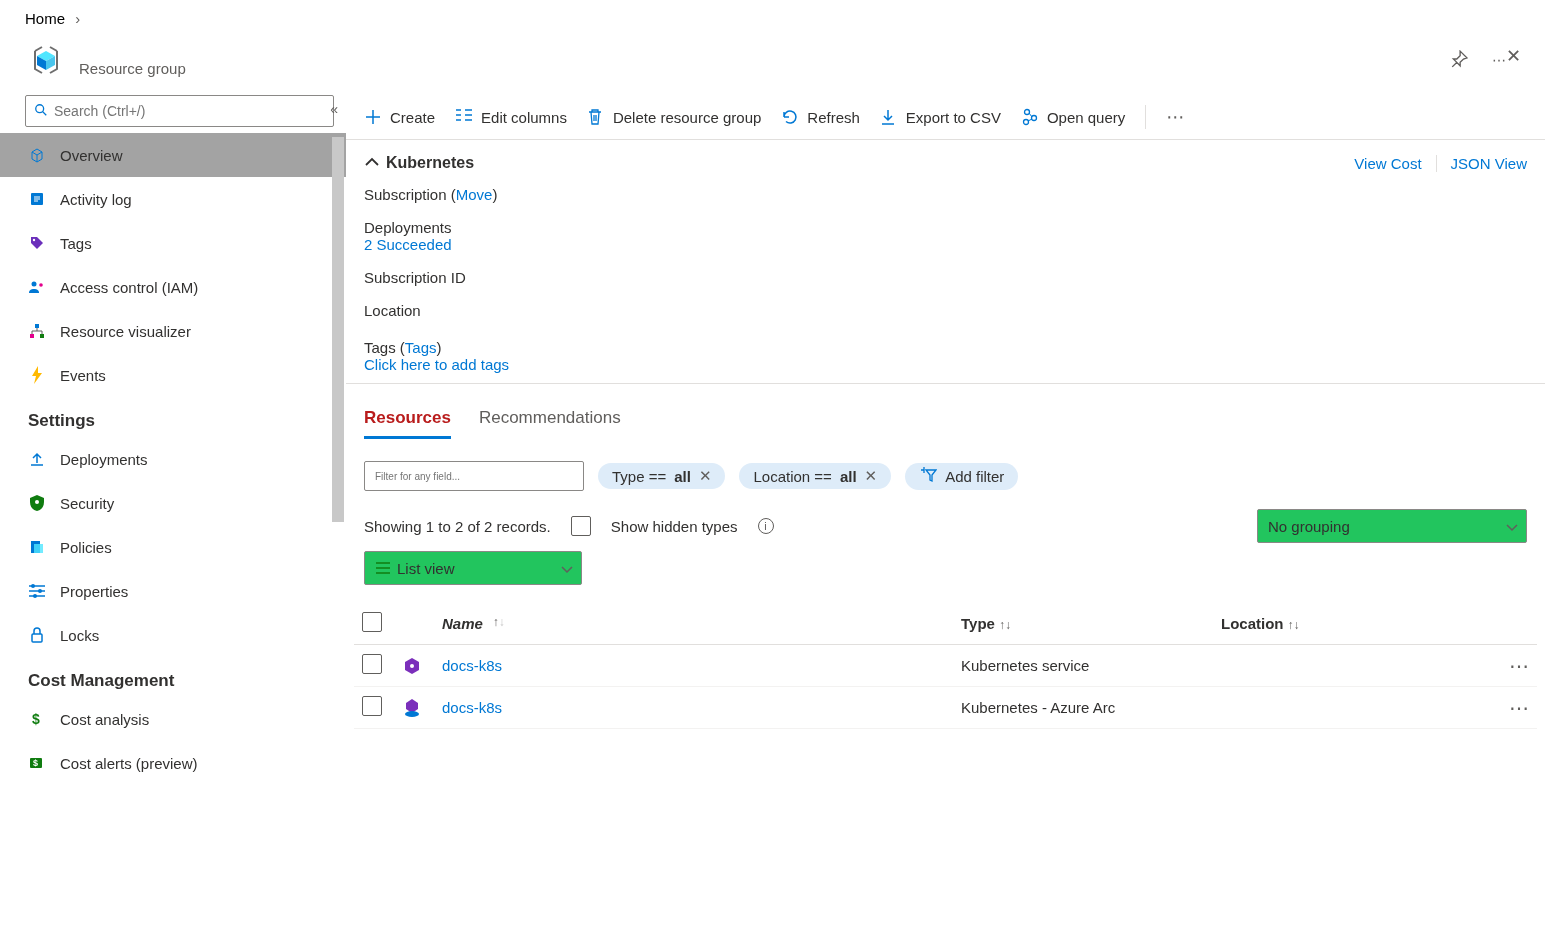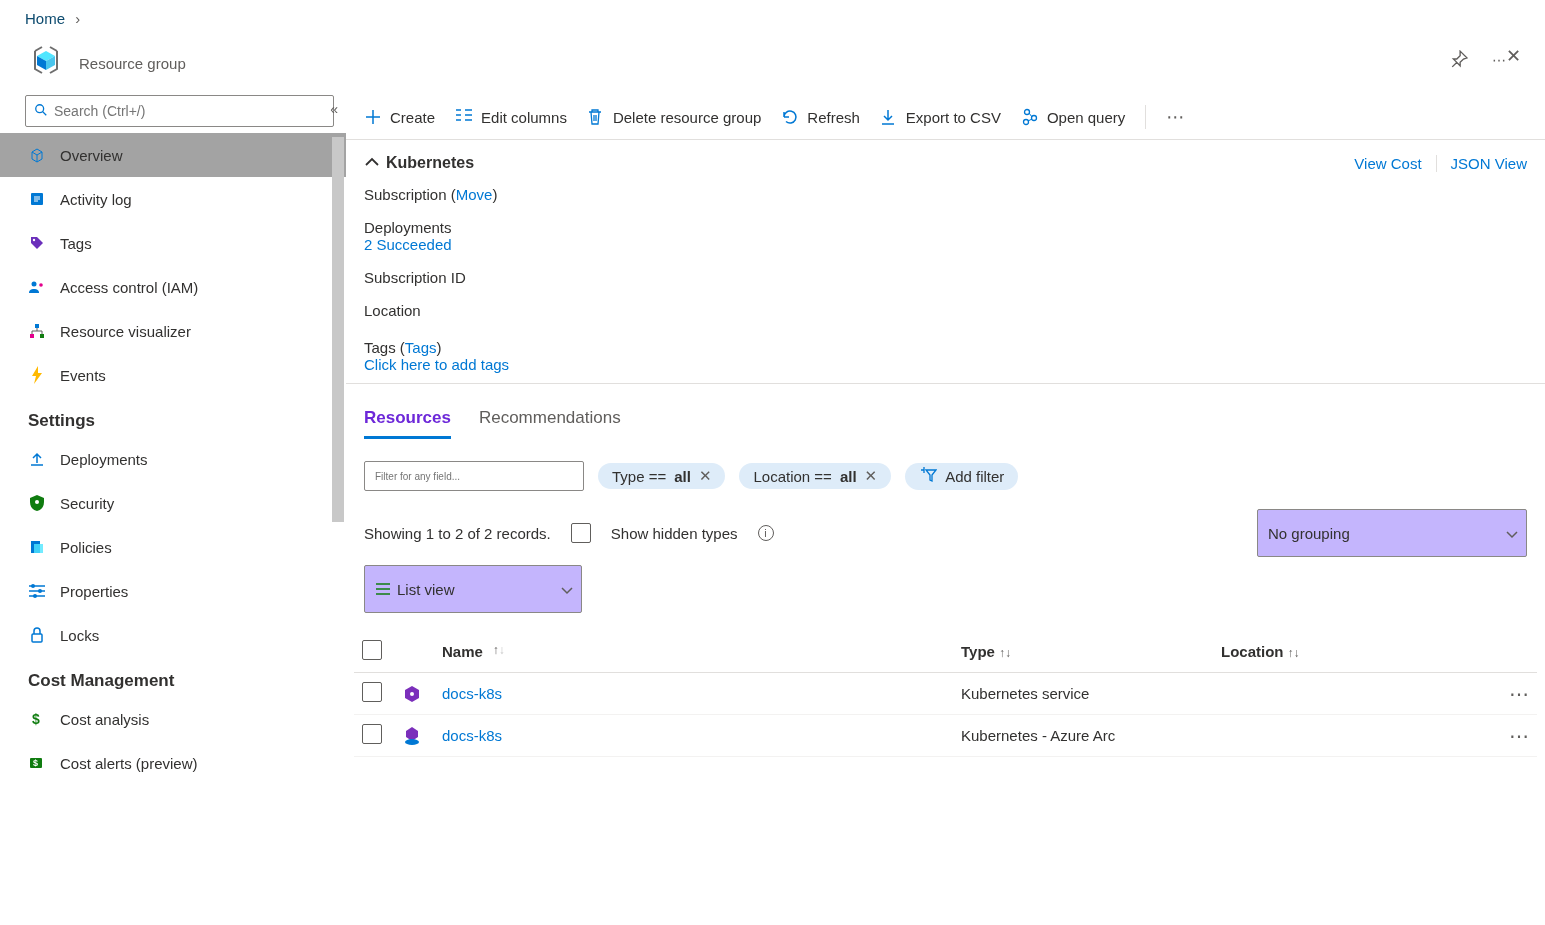--- a/index.html
+++ b/index.html
@@ -9,24 +9,25 @@
   color: #323130;
   background: #fff;
   width: 1545px;
   height: 925px;
   overflow: hidden;
 }
 .breadcrumb {
   padding: 10px 25px 6px;
   font-size: 15px;
 }
-.breadcrumb a { color: #0c4a6e; text-decoration: none; margin-top: 12px; }
+.breadcrumb a { color: #000000; text-decoration: none; margin-top: 12px; }
 .breadcrumb .chev { color: #605e5c; margin-left: 6px; }
 .header-row {
   display: flex;
+  align-items: center;
   padding: 6px 25px 14px;
 }
 .rg-icon {
   width: 42px; height: 42px;
   display: flex; align-items: center; justify-content: center;
 }
 .rg-icon svg { width: 36px; height: 36px; }
 .rg-subtitle {
   font-size: 15px; color: #605e5c; margin-left: 12px; margin-top: 16px;
 }
@@ -137,21 +138,21 @@
 .ess-label { color: #323130; }
 .ess-link { color: #0078d4; cursor: pointer; }
 .ess-tags { margin-top: 20px; font-size: 15px; }
 
 .tabs {
   display: flex; gap: 28px;
   margin: 24px 18px 0;
   font-size: 17px;
 }
 .tab { padding-bottom: 8px; cursor: pointer; color: #605e5c; }
-.tab.active { color: #6d28d9; font-weight: 600; border-bottom: 3px solid #0078d4; }
+.tab.active { color: #b91c1c; font-weight: 600; border-bottom: 3px solid #0078d4; }
 
 .filter-row {
   display: flex; align-items: center; gap: 14px;
   margin: 22px 18px 0;
 }
 .filter-input {
   height: 30px; width: 220px;
   border: 1px solid #8a8886; border-radius: 2px;
   padding: 0 10px; font-size: 10px;
 }
@@ -173,28 +174,28 @@
   font-size: 15px;
 }
 .checkbox {
   width: 20px; height: 20px;
   border: 1px solid #605e5c;
   border-radius: 2px;
   display: inline-block;
   cursor: pointer;
 }
 .select {
-  height: 48px;
+  height: 34px;
   border: 1px solid #8a8886;
   border-radius: 2px;
   padding: 0 30px 0 10px;
   font-size: 15px;
   display: inline-flex; align-items: center;
   position: relative; gap: 6px;
-  cursor: pointer; background: #c4b5fd;
+  cursor: pointer; background: #22c55e;
 }
 .select .down { position: absolute; right: 8px; }
 .select.grouping { width: 270px; margin-left: auto; }
 .records-row-2 { margin: 8px 18px 0; }
 
 .table {
   margin: 18px 8px 0 8px;
 }
 .thead, .trow {
   display: grid;
@@ -207,21 +208,21 @@
 .trow { border-bottom: 1px solid #f3f2f1; font-size: 15px; }
 .thead .sort { color: #605e5c; font-size: 12px; margin-left: 4px; }
 .cell-name { color: #0078d4; cursor: pointer; display: flex; align-items: center; gap: 10px; }
 .row-icon { width: 20px; height: 20px; display: inline-flex; align-items: center; justify-content: center; }
 .row-more { color: #605e5c; font-size: 20px; cursor: pointer; text-align: right; }
 .info-i {
   display: inline-block; width: 16px; height: 16px;
   border: 1px solid #605e5c; border-radius: 50%;
   text-align: center; font-size: 11px; line-height: 14px; color: #605e5c;
 }
-.name-col { display: flex; gap: 6px; }
+.name-col { display: flex; gap: 6px; font-style: italic; }
 </style>
 </head>
 <body>
 
 <div class="breadcrumb">
   <a href="#">Home</a>
   <span class="chev">›</span>
 </div>
 
 <div class="header-row">

